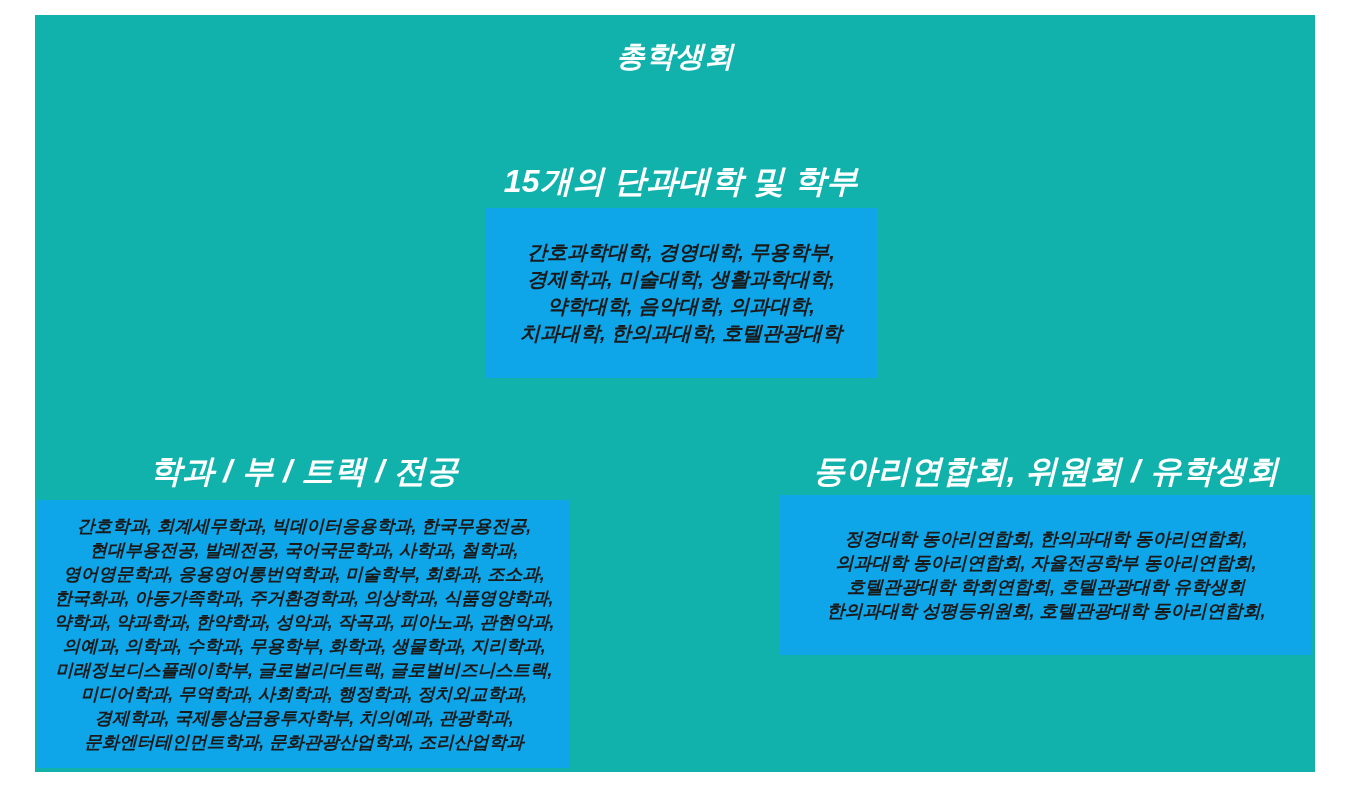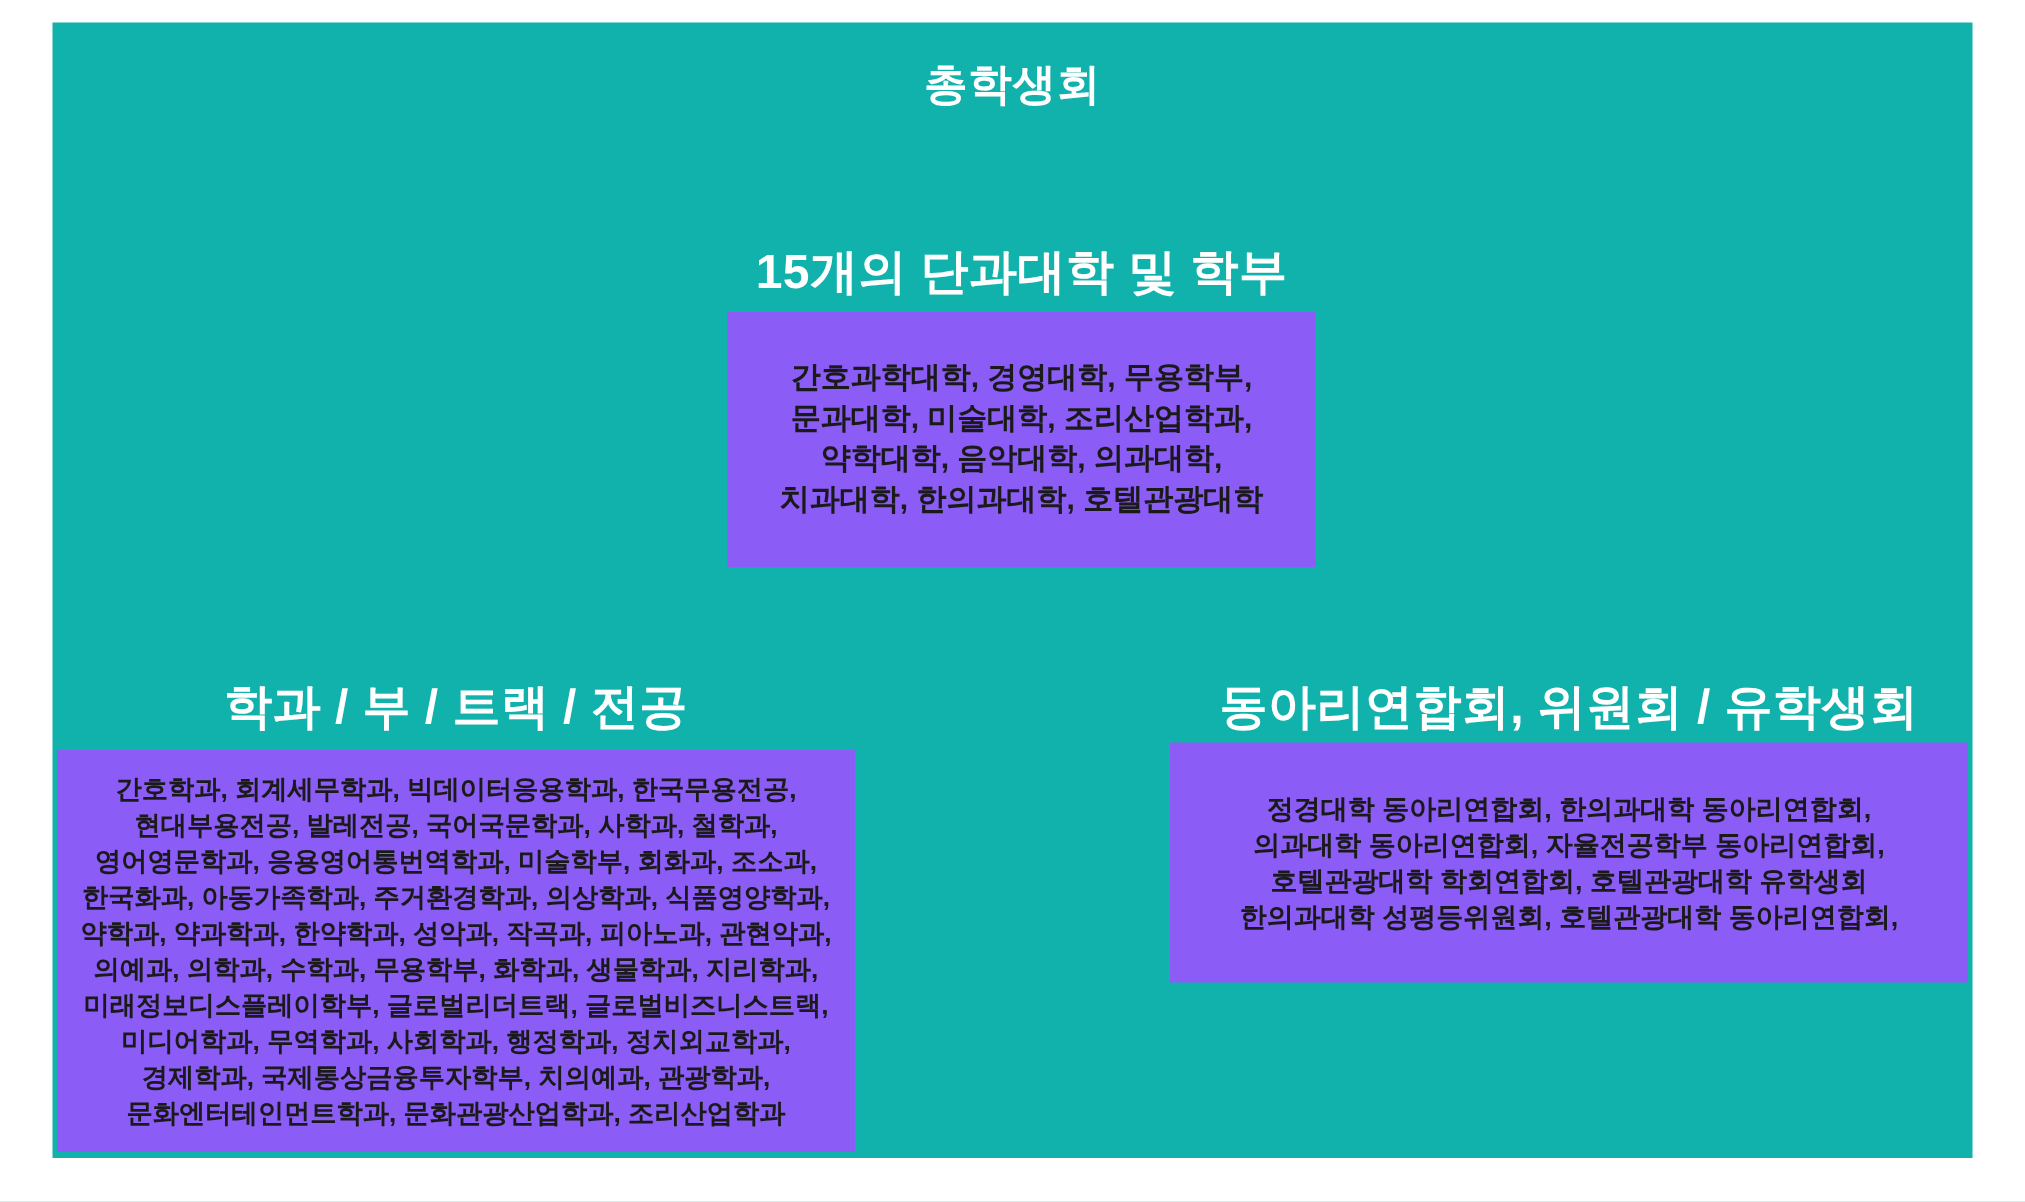--- a/index.html
+++ b/index.html
@@ -1,15 +1,15 @@
 <!DOCTYPE html>
 <html><head>
 <meta charset="utf-8">
 <style>
-  * { margin: 0; padding: 0; box-sizing: border-box; }
+  * { margin: 0; padding: 0; box-sizing: border-box; font-style: italic; }
   html, body {
     width: 1350px; height: 801px;
     background: #ffffff;
     font-family: "Liberation Sans", "DejaVu Sans", sans-serif;
     overflow: hidden;
   }
   .canvas {
     position: relative;
     width: 1350px; height: 801px;
     background: #ffffff;
@@ -33,21 +33,21 @@
   .group-heading {
     position: absolute;
     text-align: center;
     color: #ffffff;
     font-size: 32px;
     font-weight: 800;
     letter-spacing: 0.3px;
   }
   .white-box {
     position: absolute;
-    background: #8b5cf6;
+    background: #0ea5e9;
     display: flex;
     flex-direction: column;
     justify-content: center;
     align-items: center;
     text-align: center;
     color: #1a1a1a;
     font-weight: 600;
   }
   
   .colleges-heading { left: 450px; top: 145px; width: 392px; }
@@ -76,21 +76,21 @@
 <body>
 
 <div class="canvas">
   <div class="panel">
 
     <h1 class="title">총학생회</h1>
 
     <h2 class="group-heading colleges-heading">15개의 단과대학 및 학부</h2>
     <div class="white-box colleges-box">
       <div class="text-line">간호과학대학, 경영대학, 무용학부,</div>
-      <div class="text-line">문과대학, 미술대학, 조리산업학과,</div>
+      <div class="text-line">경제학과, 미술대학, 생활과학대학,</div>
       <div class="text-line">약학대학, 음악대학, 의과대학,</div>
       <div class="text-line">치과대학, 한의과대학, 호텔관광대학</div>
     </div>
 
     <h2 class="group-heading departments-heading">학과 / 부 / 트랙 / 전공</h2>
     <div class="white-box departments-box">
       <div class="text-line">간호학과, 회계세무학과, 빅데이터응용학과, 한국무용전공,</div>
       <div class="text-line">현대부용전공, 발레전공, 국어국문학과, 사학과, 철학과,</div>
       <div class="text-line">영어영문학과, 응용영어통번역학과, 미술학부, 회화과, 조소과,</div>
       <div class="text-line">한국화과, 아동가족학과, 주거환경학과, 의상학과, 식품영양학과,</div>

